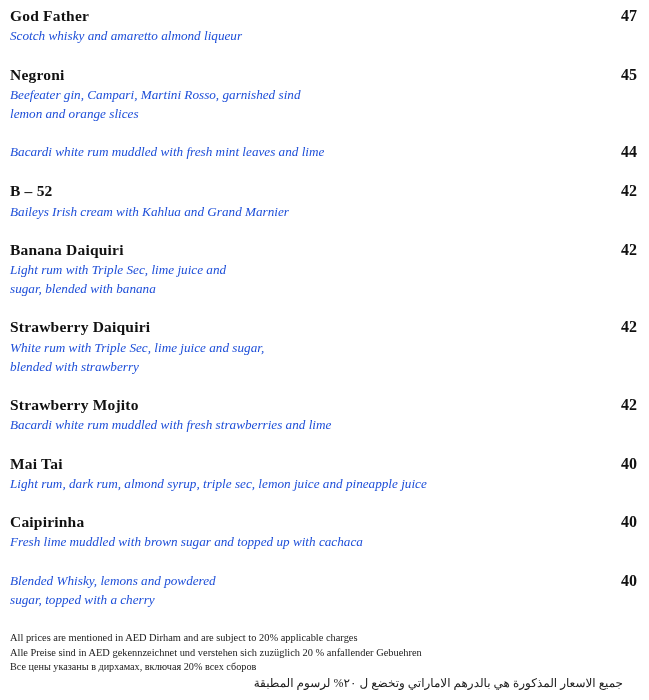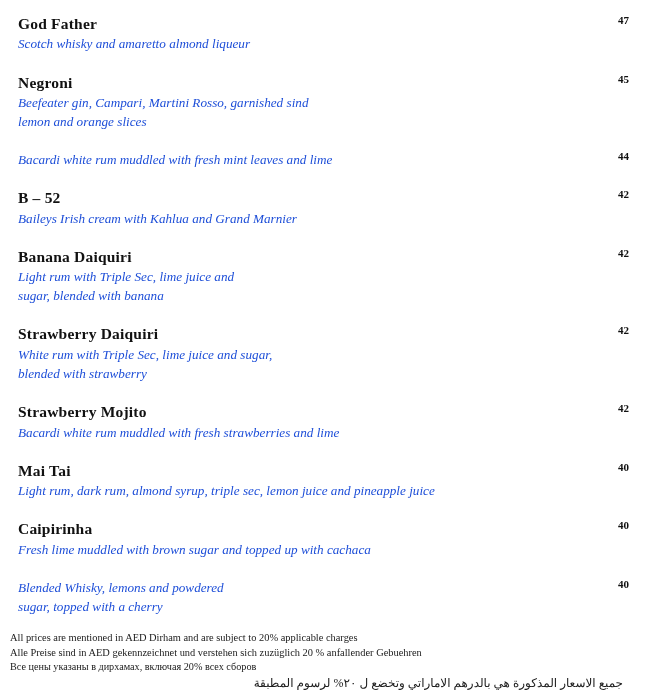--- a/index.html
+++ b/index.html
@@ -11,21 +11,21 @@
     height: 700px;
     background: #ffffff;
     font-family: "Liberation Serif", "DejaVu Serif", serif;
     color: #1a1a1a;
     overflow: hidden;
   }
   .menu-page {
     position: relative;
     width: 649px;
     height: 700px;
-    padding: 8px;
+    padding: 0;
     box-sizing: border-box;
   }
   .menu-list {
     padding: 6px 12px 0 10px;
   }
   .menu-item {
     display: flex;
     align-items: flex-start;
     justify-content: space-between;
     margin-bottom: 19px;
@@ -46,21 +46,21 @@
   .item-desc {
     font-size: 13.2px;
     font-style: italic;
     line-height: 1.45;
     color: #1d4ed8;
     margin: 0;
     white-space: pre-line;
   }
   .item-price {
     flex: 0 0 auto;
-    font-size: 11px;
+    font-size: 16px;
     font-weight: bold;
     color: #111111;
     text-align: right;
     min-width: 26px;
     padding-left: 18px;
     line-height: 1.25;
   }
   .footer-notes {
     position: absolute;
     left: 10px;

